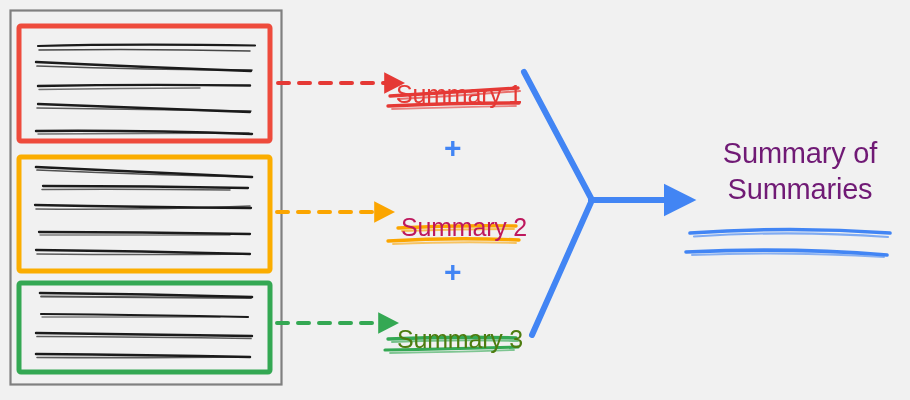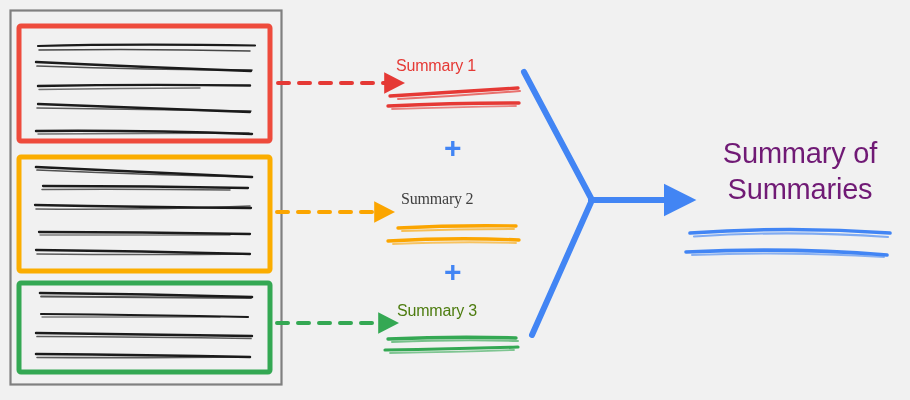--- a/index.html
+++ b/index.html
@@ -28,24 +28,25 @@
     height: 400px;
   }
   .label {
     position: absolute;
     white-space: nowrap;
     font-family: "Liberation Sans", sans-serif;
     font-weight: 500;
     letter-spacing: -0.2px;
   }
   .summary-label {
-    font-size: 16px;
+    font-size: 25px;
+    margin-top: 23px;
   }
   #label-summary-1 { left: 396px; top: 57px; color: #E53935; }
-  #label-summary-2 { left: 401px; top: 190px; color: #404040; font-family: Liberation Serif, serif; }
+  #label-summary-2 { left: 401px; top: 190px; color: #be185d; }
   #label-summary-3 { left: 397px; top: 302px; color: #4d7c0f; }
 
   #label-final {
     left: 700px;
     top: 135px;
     width: 200px;
     text-align: center;
     font-size: 29px;
     line-height: 36px;
     color: #701a75;

